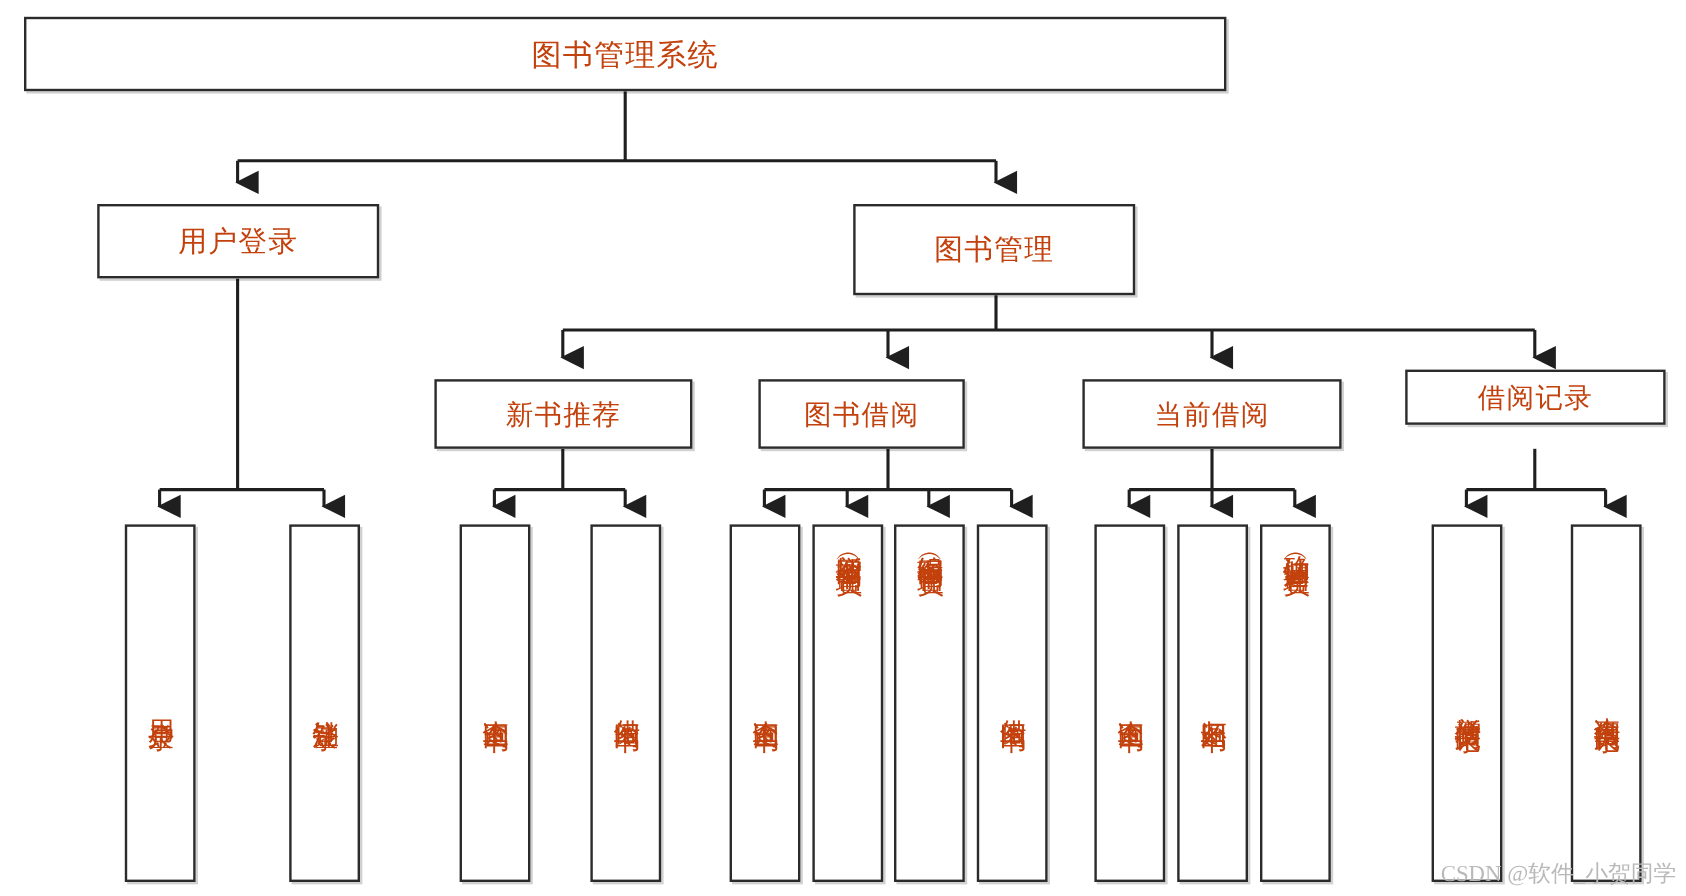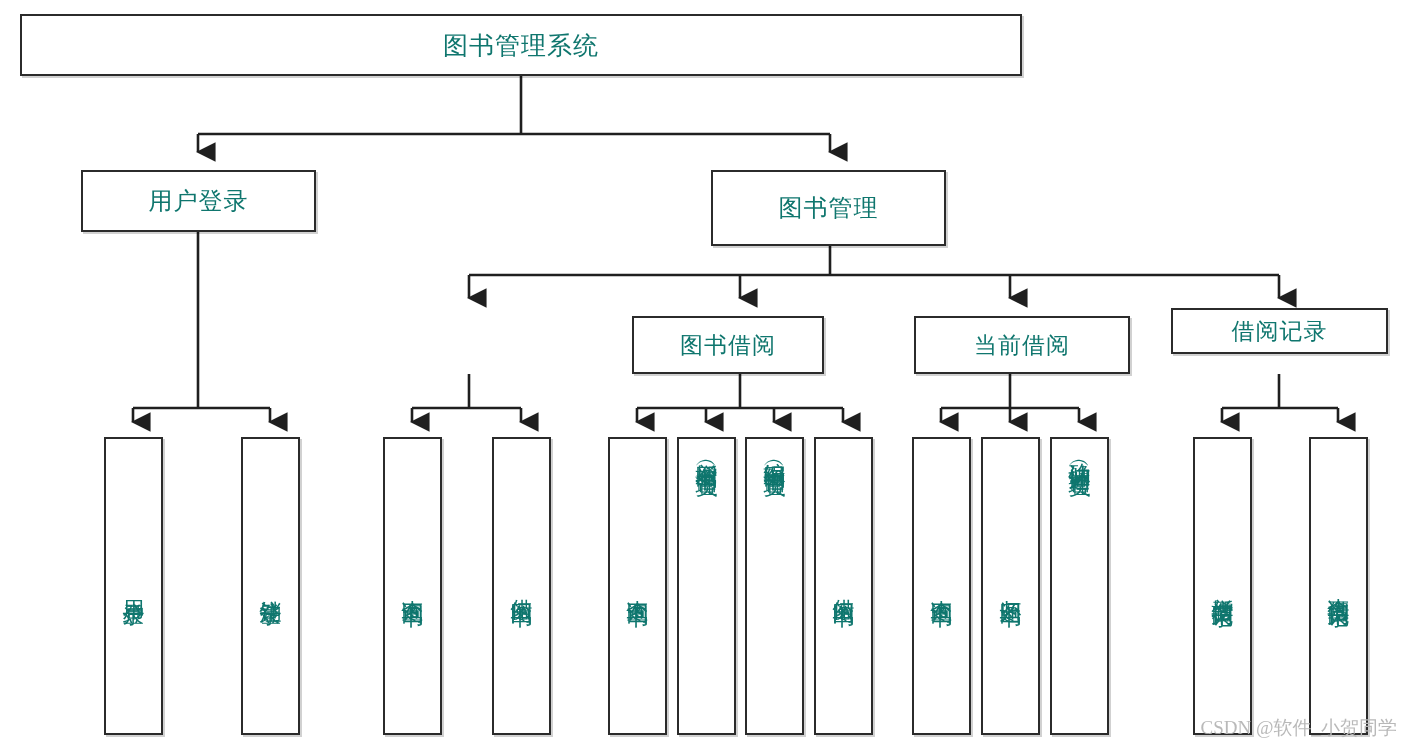--- a/index.html
+++ b/index.html
@@ -26,21 +26,21 @@
   }
   .node {
     position: absolute;
     box-sizing: border-box;
     background: #ffffff;
     border: 2.5px solid #2b2b2b;
     box-shadow: 2px 2px 0 rgba(0,0,0,0.18);
     display: flex;
     align-items: center;
     justify-content: center;
-    color: #0f766e;
+    color: #c2410c;
     z-index: 2;
   }
   .node .label {
     white-space: nowrap;
     letter-spacing: 1px;
   }
   .node.root .label { font-size: 25px; }
   .node.lvl2 .label { font-size: 24px; }
   .node.lvl3 .label { font-size: 23px; }
   .node.leaf {
@@ -130,24 +130,27 @@
     <span class="label">图书管理系统</span>
   </div>
 
   <div class="node lvl2" style="left:81px; top:170px; width:235px; height:62px;">
     <span class="label">用户登录</span>
   </div>
   <div class="node lvl2" style="left:711px; top:170px; width:235px; height:76px;">
     <span class="label">图书管理</span>
   </div>
 
-  <div class="node lvl3" style="left:632px; top:316px; width:192px; height:58px;">
+  <div class="node lvl3" style="left:362px; top:316px; width:215px; height:58px;">
+    <span class="label">新书推荐</span>
+  </div>
+  <div class="node lvl3" style="left:632px; top:316px; width:172px; height:58px;">
     <span class="label">图书借阅</span>
   </div>
-  <div class="node lvl3" style="left:902px; top:316px; width:216px; height:58px;margin-left:12px;">
+  <div class="node lvl3" style="left:902px; top:316px; width:216px; height:58px;">
     <span class="label">当前借阅</span>
   </div>
   <div class="node lvl3" style="left:1171px; top:308px; width:217px; height:46px;">
     <span class="label">借阅记录</span>
   </div>
 
   <div class="node leaf center" style="left:104px; top:437px; width:59px; height:298px;">
     <span class="label">用户登录</span>
   </div>
   <div class="node leaf center" style="left:241px; top:437px; width:59px; height:298px;">

